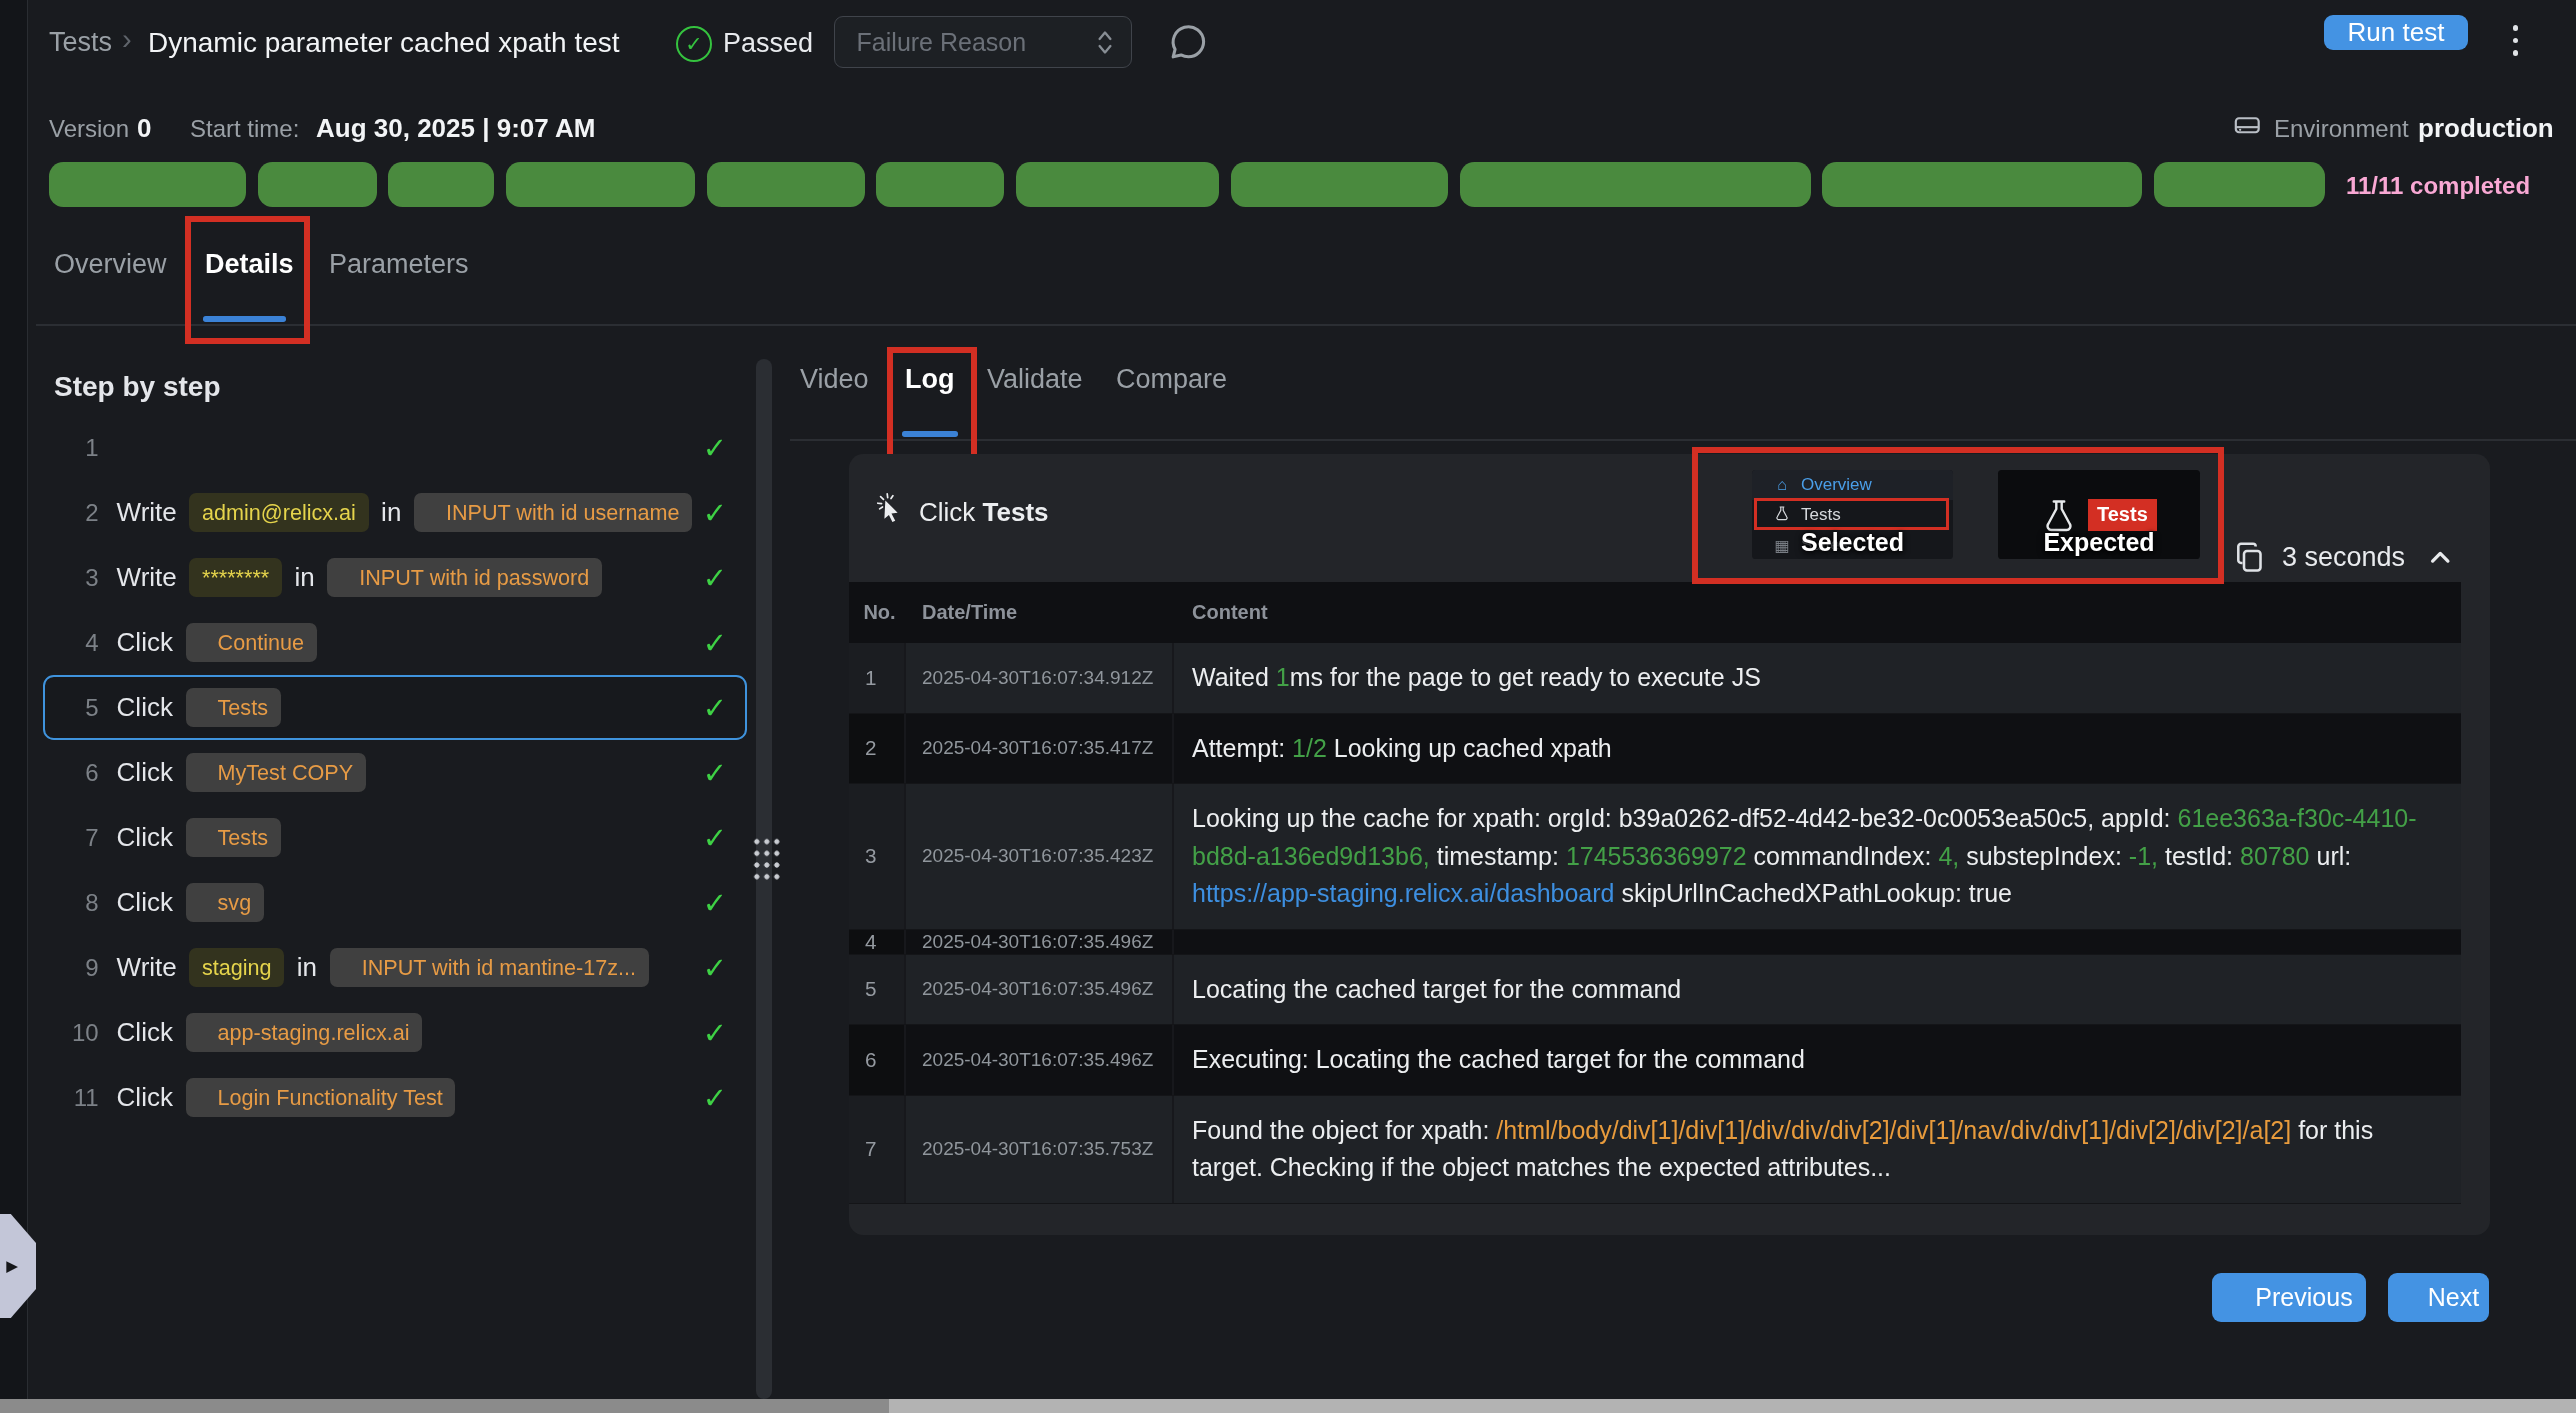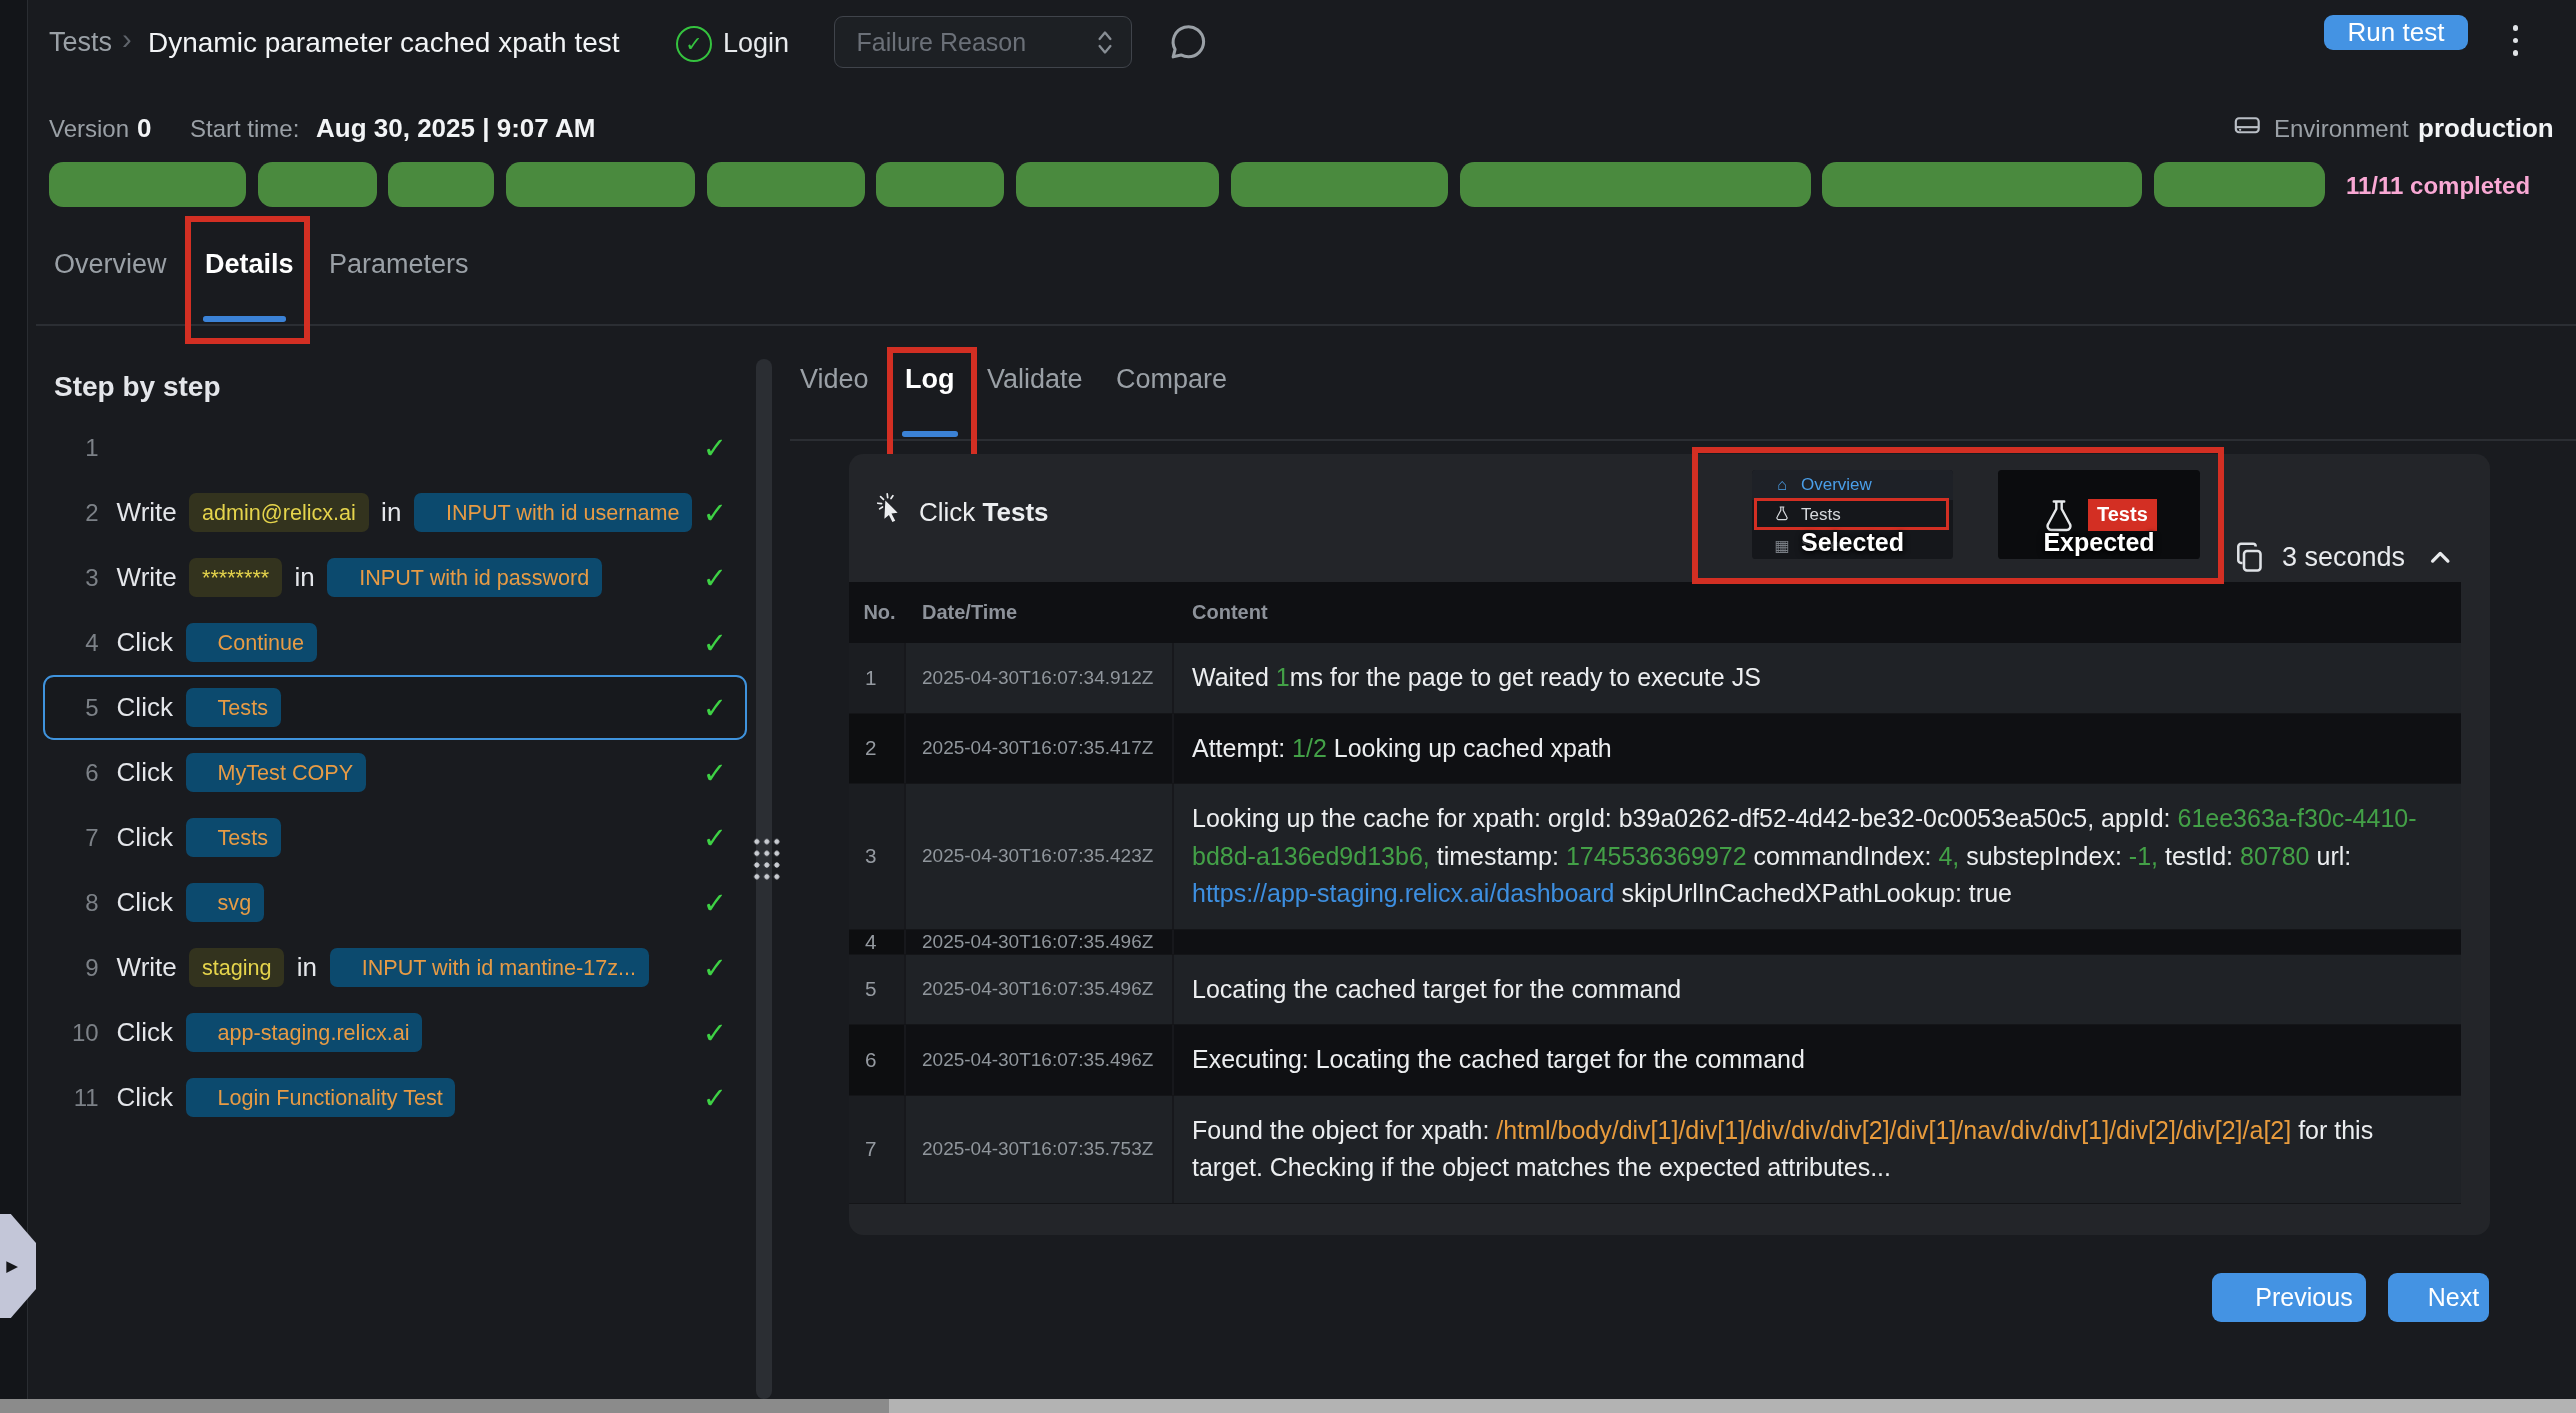--- a/index.html
+++ b/index.html
@@ -50,21 +50,21 @@
   .steps-heading{font-size:28px;font-weight:bold;color:#e4e6ea;}
   .steps-list{left:43px;top:415px;width:704px;}
   .step-row{height:65px;display:flex;align-items:center;box-sizing:border-box;
             padding:0 18px 0 12.6px;border:2.7px solid transparent;border-radius:10.8px;}
   .step-row.selected{border-color:#3f93dd;background:#17191d;}
   .step-no{width:41px;text-align:right;margin-right:18px;font-size:24px;color:#7c8187;flex:none;}
   .step-parts{display:flex;align-items:center;gap:12.6px;min-width:0;}
   .step-text{font-size:26px;color:#e4e6ea;white-space:nowrap;}
   .badge{font-size:21.6px;border-radius:7.2px;padding:6.3px 12.6px;white-space:nowrap;}
   .badge-yellow{color:#e5d44c;background:#33331e;}
-  .badge-orange{color:#e79b45;background:#0c4a6e;padding-left:32px;}
+  .badge-orange{color:#e79b45;background:#404040;padding-left:32px;}
   .step-check{margin-left:auto;font-size:29px;color:#3ed145;font-weight:bold;}
   .end-of-steps{text-align:center;font-size:24px;color:#9aa0a6;letter-spacing:0.9px;}
 
   
   .v-scrollbar{left:756px;top:359px;width:16px;height:1040px;background:#2b2e33;border-radius:8px;}
   .resizer-dots{left:750px;top:834px;width:32px;height:47px;
       background-image:radial-gradient(circle,#c9ccd2 2.3px,transparent 2.9px);
       background-size:10px 11.7px;background-position:1.8px 1.8px;}
 
   
@@ -114,21 +114,21 @@
   <div class="abs rail-flap">
     <span>▶</span>
   </div>
 
   <div class="abs crumb" style="left:49px;top:27px;">Tests</div>
   <div class="abs crumb-sep" style="left:122px;top:23.4px;">›</div>
   <div class="abs page-title" style="left:148px;top:27px;">Dynamic parameter cached xpath test</div>
   <div class="abs passed-icon" style="left:676px;top:26px;">
       <span>✓</span>
     </div>
-  <div class="abs passed-label" style="left:723px;top:28px;">Login</div>
+  <div class="abs passed-label" style="left:723px;top:28px;">Passed</div>
 
   <div class="abs failure-select" style="left:834px;top:16px;">
     <span class="ph">Failure Reason</span>
     <svg width="20" height="27" viewBox="0 0 22 30">
       <polyline points="5,11 11,4 17,11" fill="none" stroke="#878d94" stroke-width="2.6" stroke-linecap="round" stroke-linejoin="round"></polyline>
       <polyline points="5,19 11,26 17,19" fill="none" stroke="#878d94" stroke-width="2.6" stroke-linecap="round" stroke-linejoin="round"></polyline>
     </svg>
   </div>
 
   <div class="abs icon-btn" style="left:1166px;top:20.7px;">

